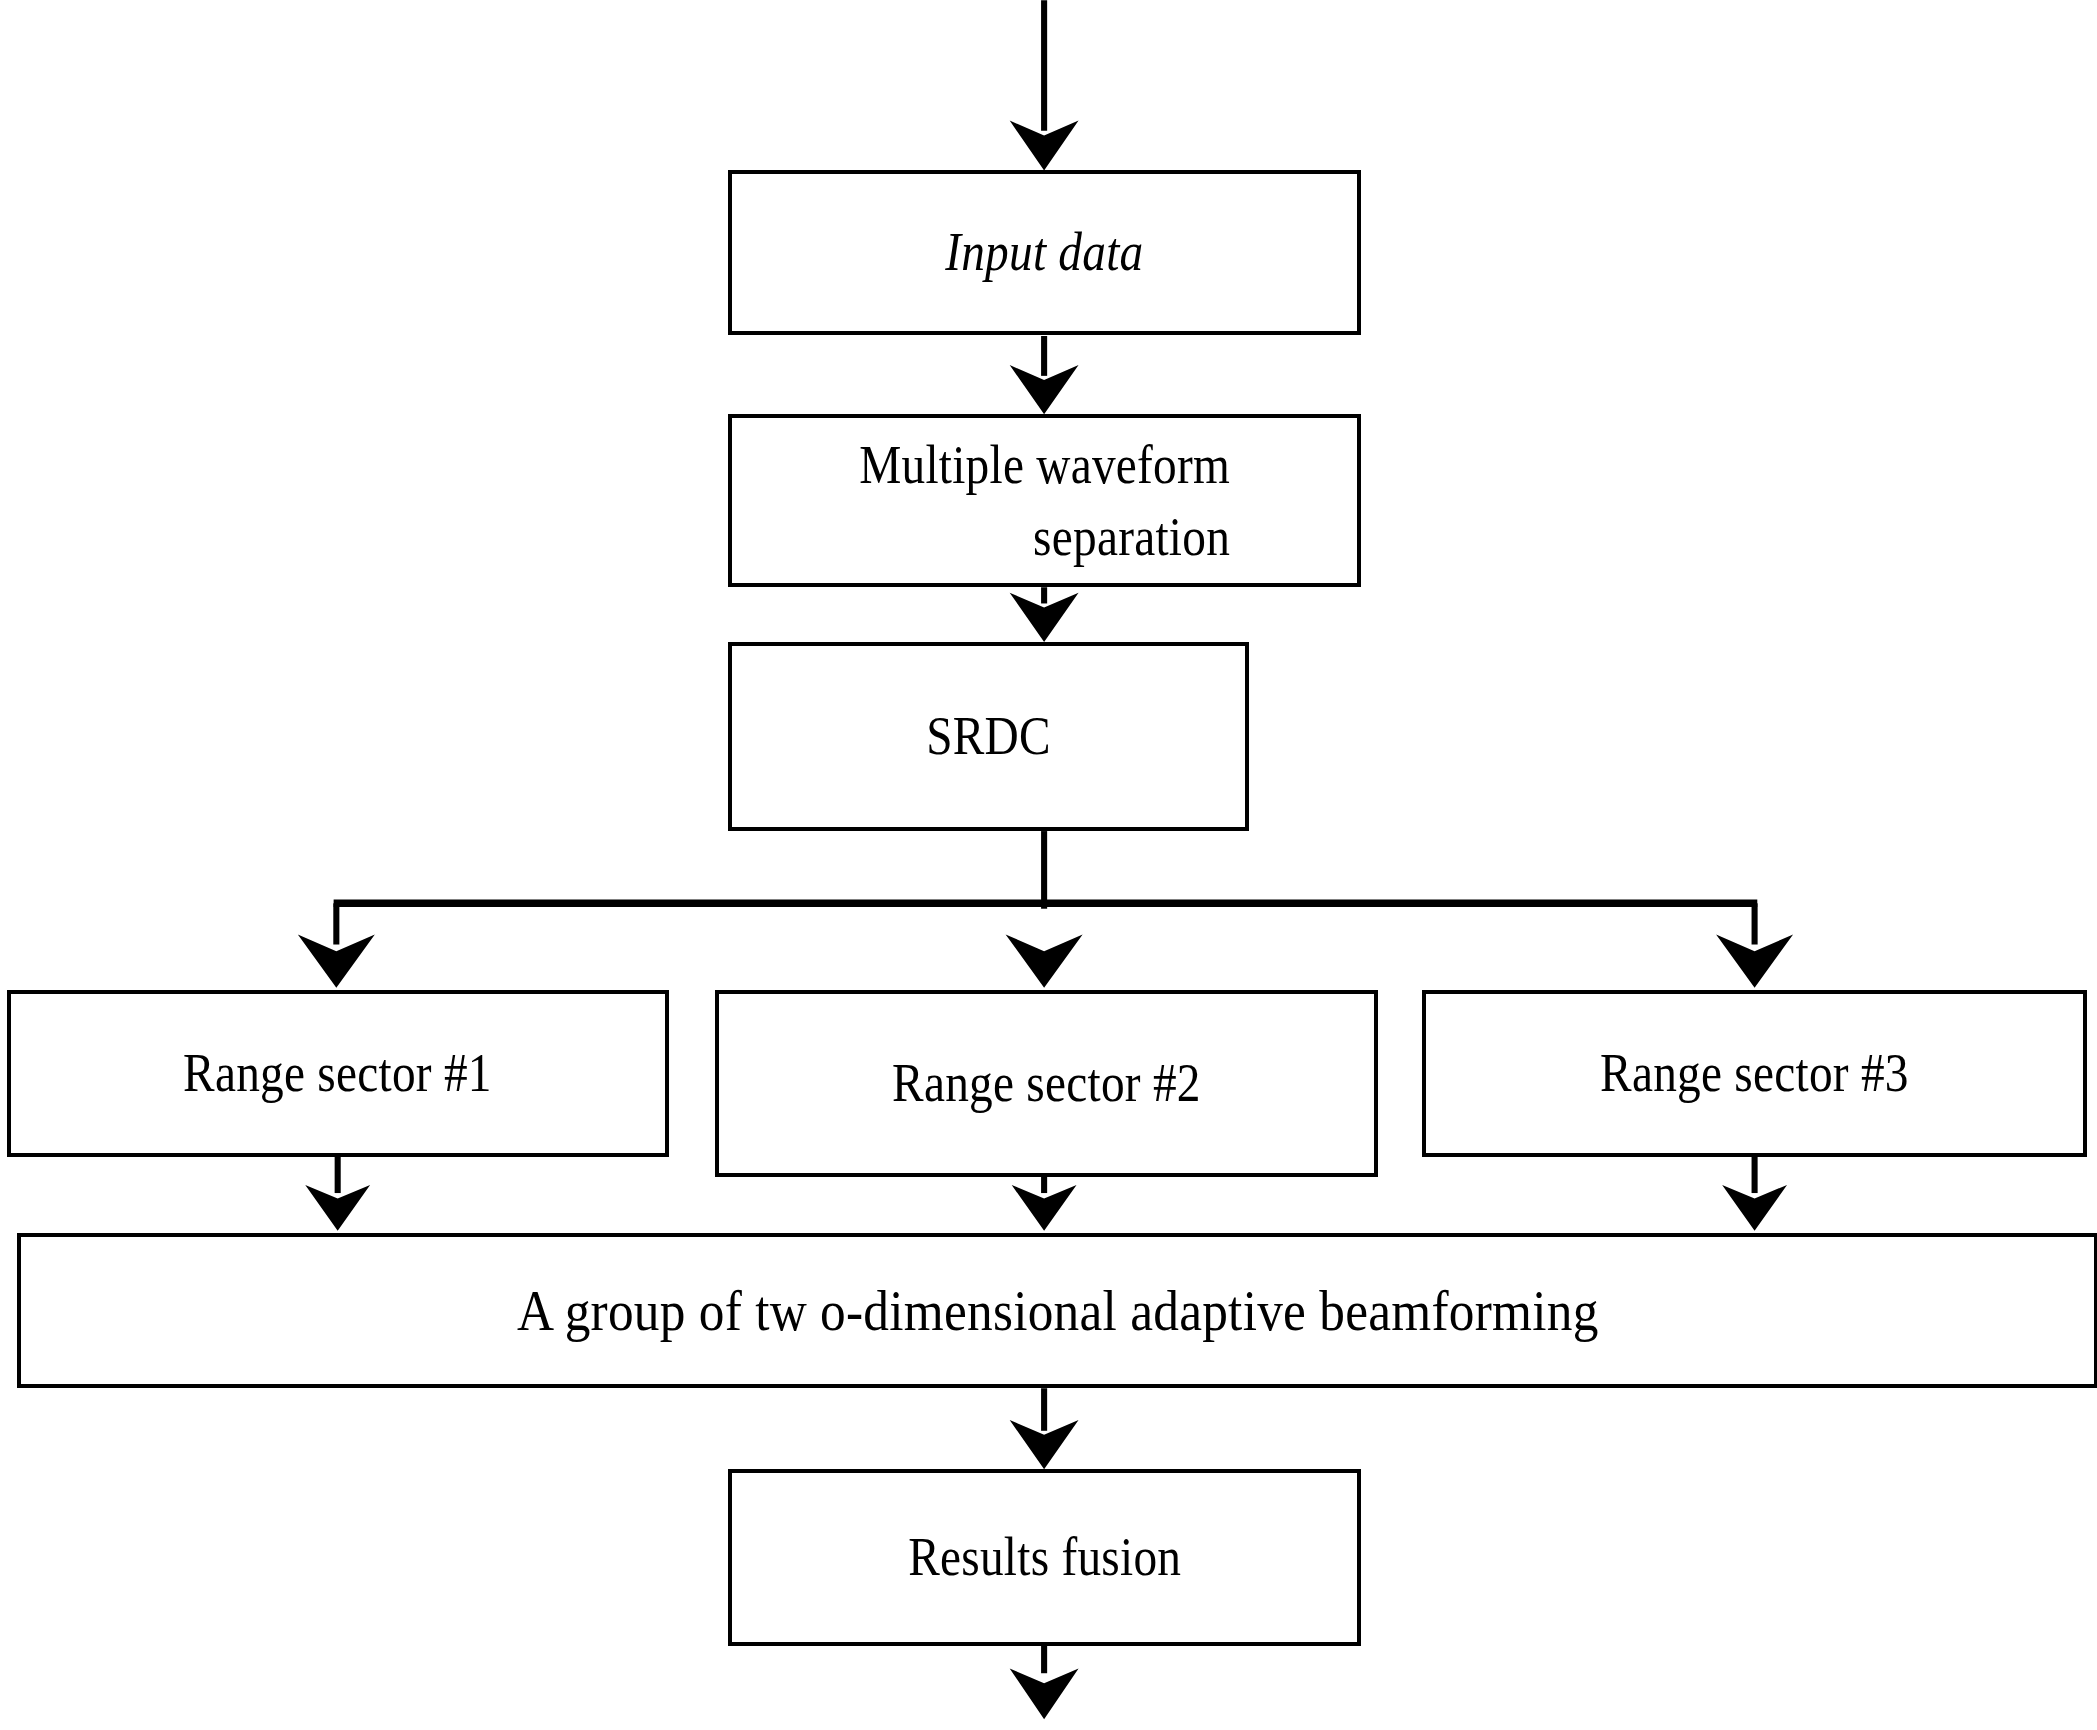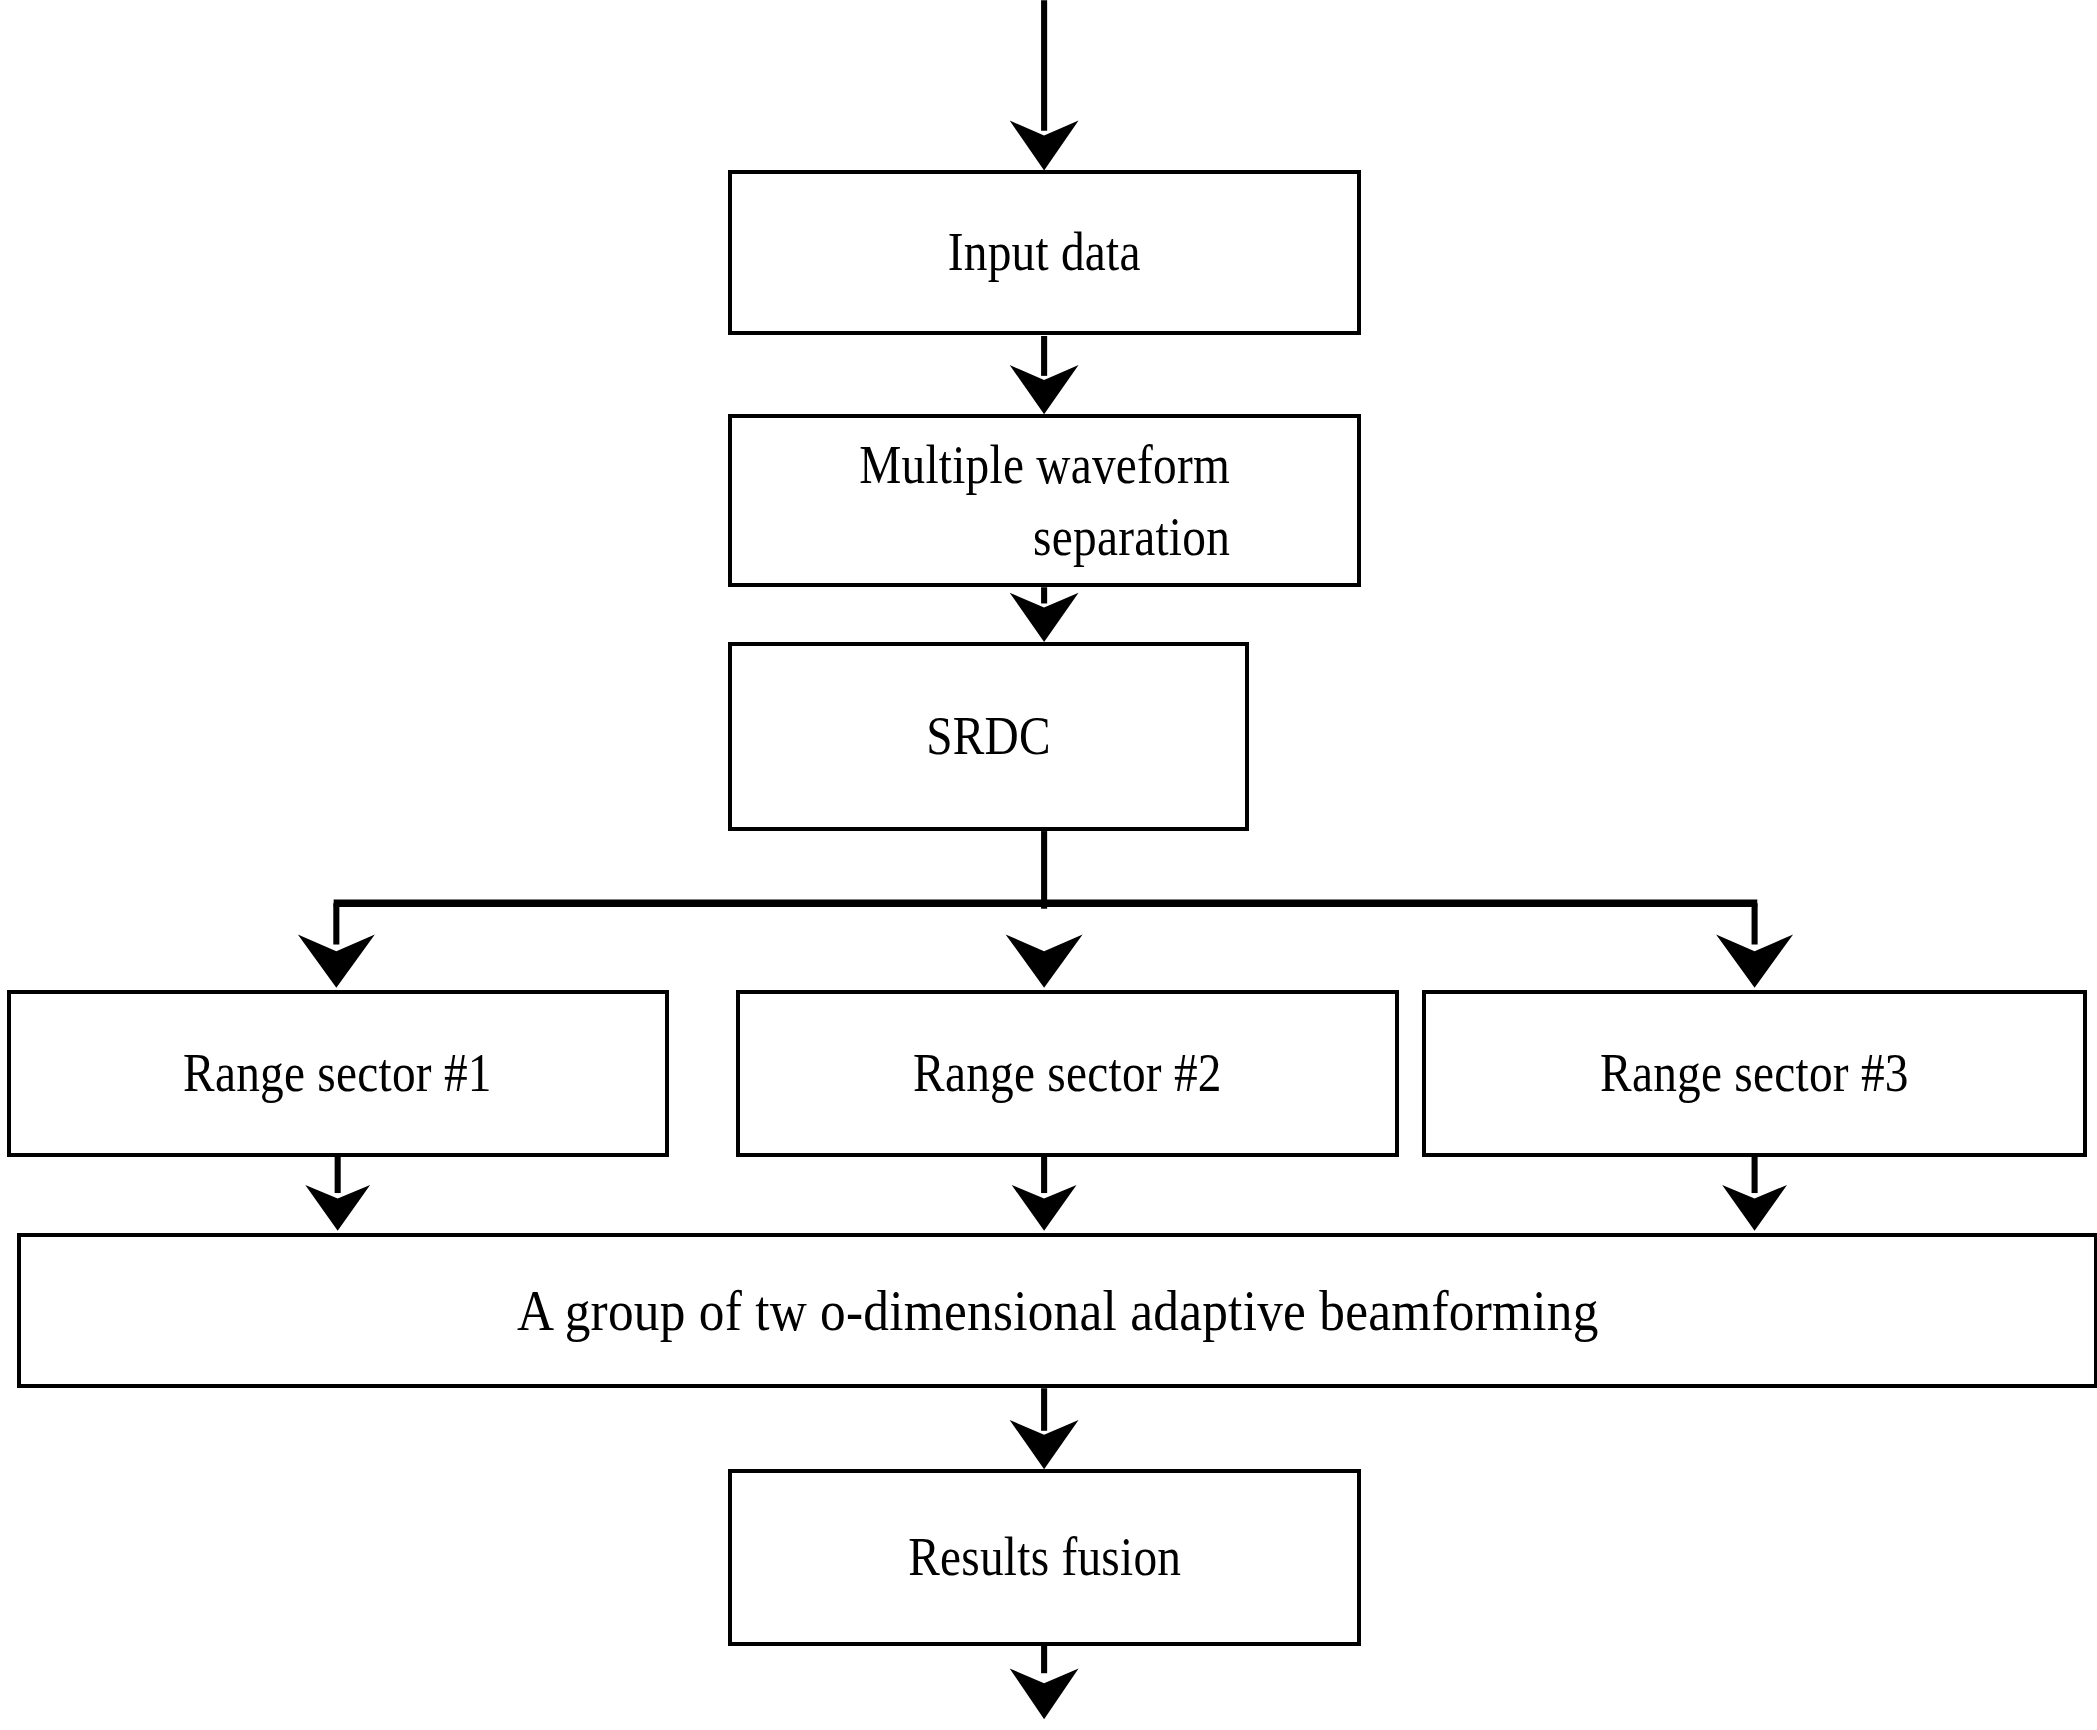--- a/index.html
+++ b/index.html
@@ -114,38 +114,38 @@
       <line x1="1546" y1="2055" x2="1546" y2="2118" stroke="#000000" stroke-width="9"></line>
       <path d="M 1546 2175 L 1495 2102 L 1546 2124 L 1597 2102 Z" fill="#000000"></path>
     </g>
 
     <g>
       <line x1="1546" y1="2420" x2="1546" y2="2477" stroke="#000000" stroke-width="9"></line>
       <path d="M 1546 2545 L 1495 2470 L 1546 2492 L 1597 2470 Z" fill="#000000"></path>
     </g>
   </svg>
 
-  <div class="node-box" style="left:728px; top:170px; width:633px; height:165px;">
+  <div class="node-box" style="left:728px; top:170px; width:633px; height:165px;font-style:italic;">
     <span class="node-label">Input data</span>
   </div>
 
   <div class="node-box" style="left:728px; top:414px; width:633px; height:173px;text-align:right;">
     <span class="node-label two-line">Multiple waveform
 separation</span>
   </div>
 
   <div class="node-box" style="left:728px; top:642px; width:521px; height:189px;">
     <span class="node-label">SRDC</span>
   </div>
 
   <div class="node-box" style="left:6.8px; top:990px; width:662px; height:167px;">
     <span class="node-label">Range sector #1</span>
   </div>
 
-  <div class="node-box" style="left:736px; top:990px; width:663px; height:167px;">
+  <div class="node-box" style="left:715px; top:990px; width:663px; height:187px;">
     <span class="node-label">Range sector #2</span>
   </div>
 
   <div class="node-box" style="left:1422px; top:990px; width:665px; height:167px;justify-content:center;">
     <span class="node-label">Range sector #3</span>
   </div>
 
   <div class="node-box" style="left:17px; top:1233px; width:2081px; height:155px;">
     <span class="node-label wide">A group of tw o-dimensional adaptive beamforming</span>
   </div>

